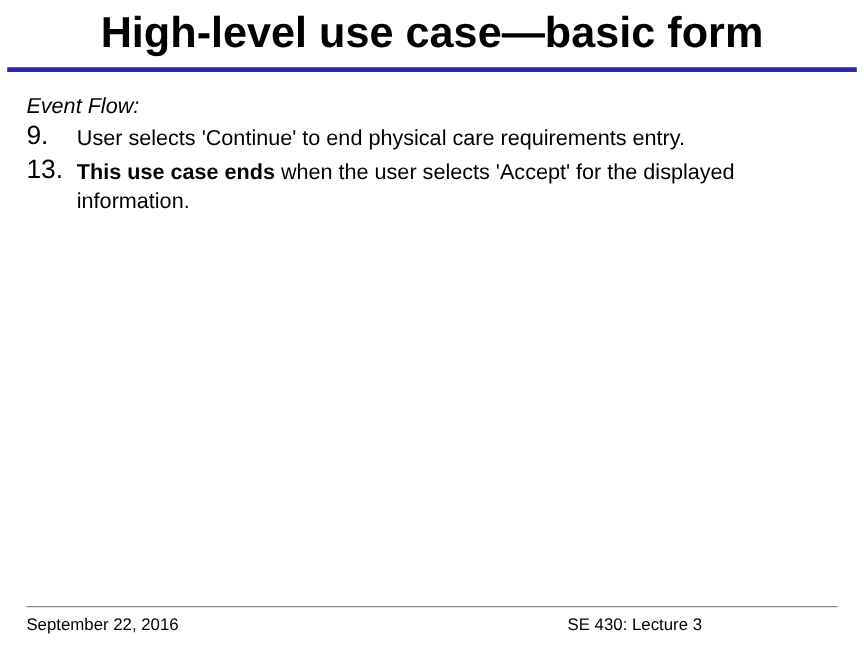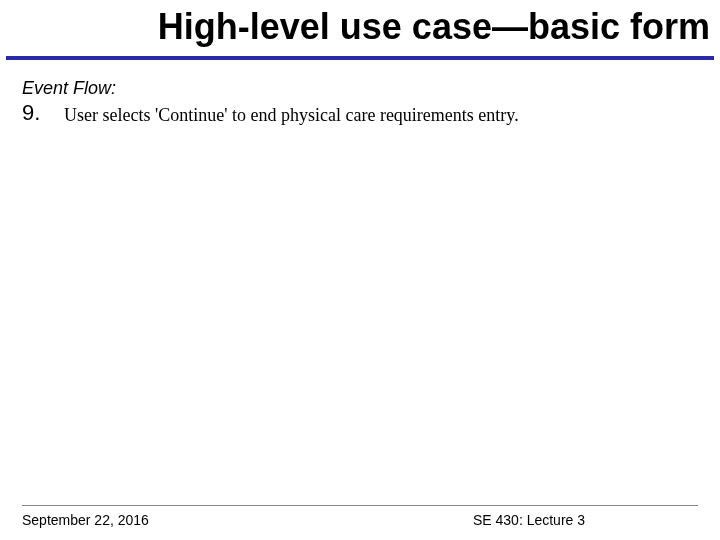--- a/index.html
+++ b/index.html
@@ -14,21 +14,21 @@
   }
   .slide {
     position: relative;
     width: 720px;
     height: 540px;
     box-sizing: border-box;
   }
   .title {
     font-size: 36px;
     font-weight: bold;
-    text-align: right;
+    text-align: center;
     padding: 6px 10px 8px 10px;
     letter-spacing: 0px;
   }
   .title-rule {
     height: 4px;
     background: #2a2aa8;
     margin: 0 6px 6px 6px;
   }
   .body {
     padding: 0 22px 0 22px;
@@ -50,21 +50,20 @@
   }
   .num {
     font-size: 22px;
     min-width: 42px;
     line-height: 24px;
   }
   .itemtext {
     font-size: 18px;
     line-height: 24px;
     padding-top: 2px;
-    font-family: Liberation Serif, serif;
   }
   .bold { font-weight: bold; }
   .footer {
     position: absolute;
     left: 0;
     right: 0;
     bottom: 12px;
     padding: 0 22px;
     font-size: 14px;
   }
@@ -97,20 +96,26 @@
   <div class="title-rule"></div>
 
   <div class="body">
     <div class="section-label">Event Flow:</div>
 
     <ul class="list">
       <li>
         <span class="num">9.</span>
         <span class="itemtext">User selects 'Continue' to end physical care requirements entry.</span>
       </li>
+      <li>
+        <span class="num">13.</span>
+        <span class="itemtext">
+          <span class="bold">This use case ends</span><span> when the user selects 'Accept' for the displayed information.</span>
+        </span>
+      </li>
     </ul>
   </div>
 
   <div class="footer-rule"></div>
   <div class="footer">
     <div class="footer-row">
       <div class="footer-left">September 22, 2016</div>
       <div class="footer-center">SE 430: Lecture 3</div>
     </div>
   </div>

